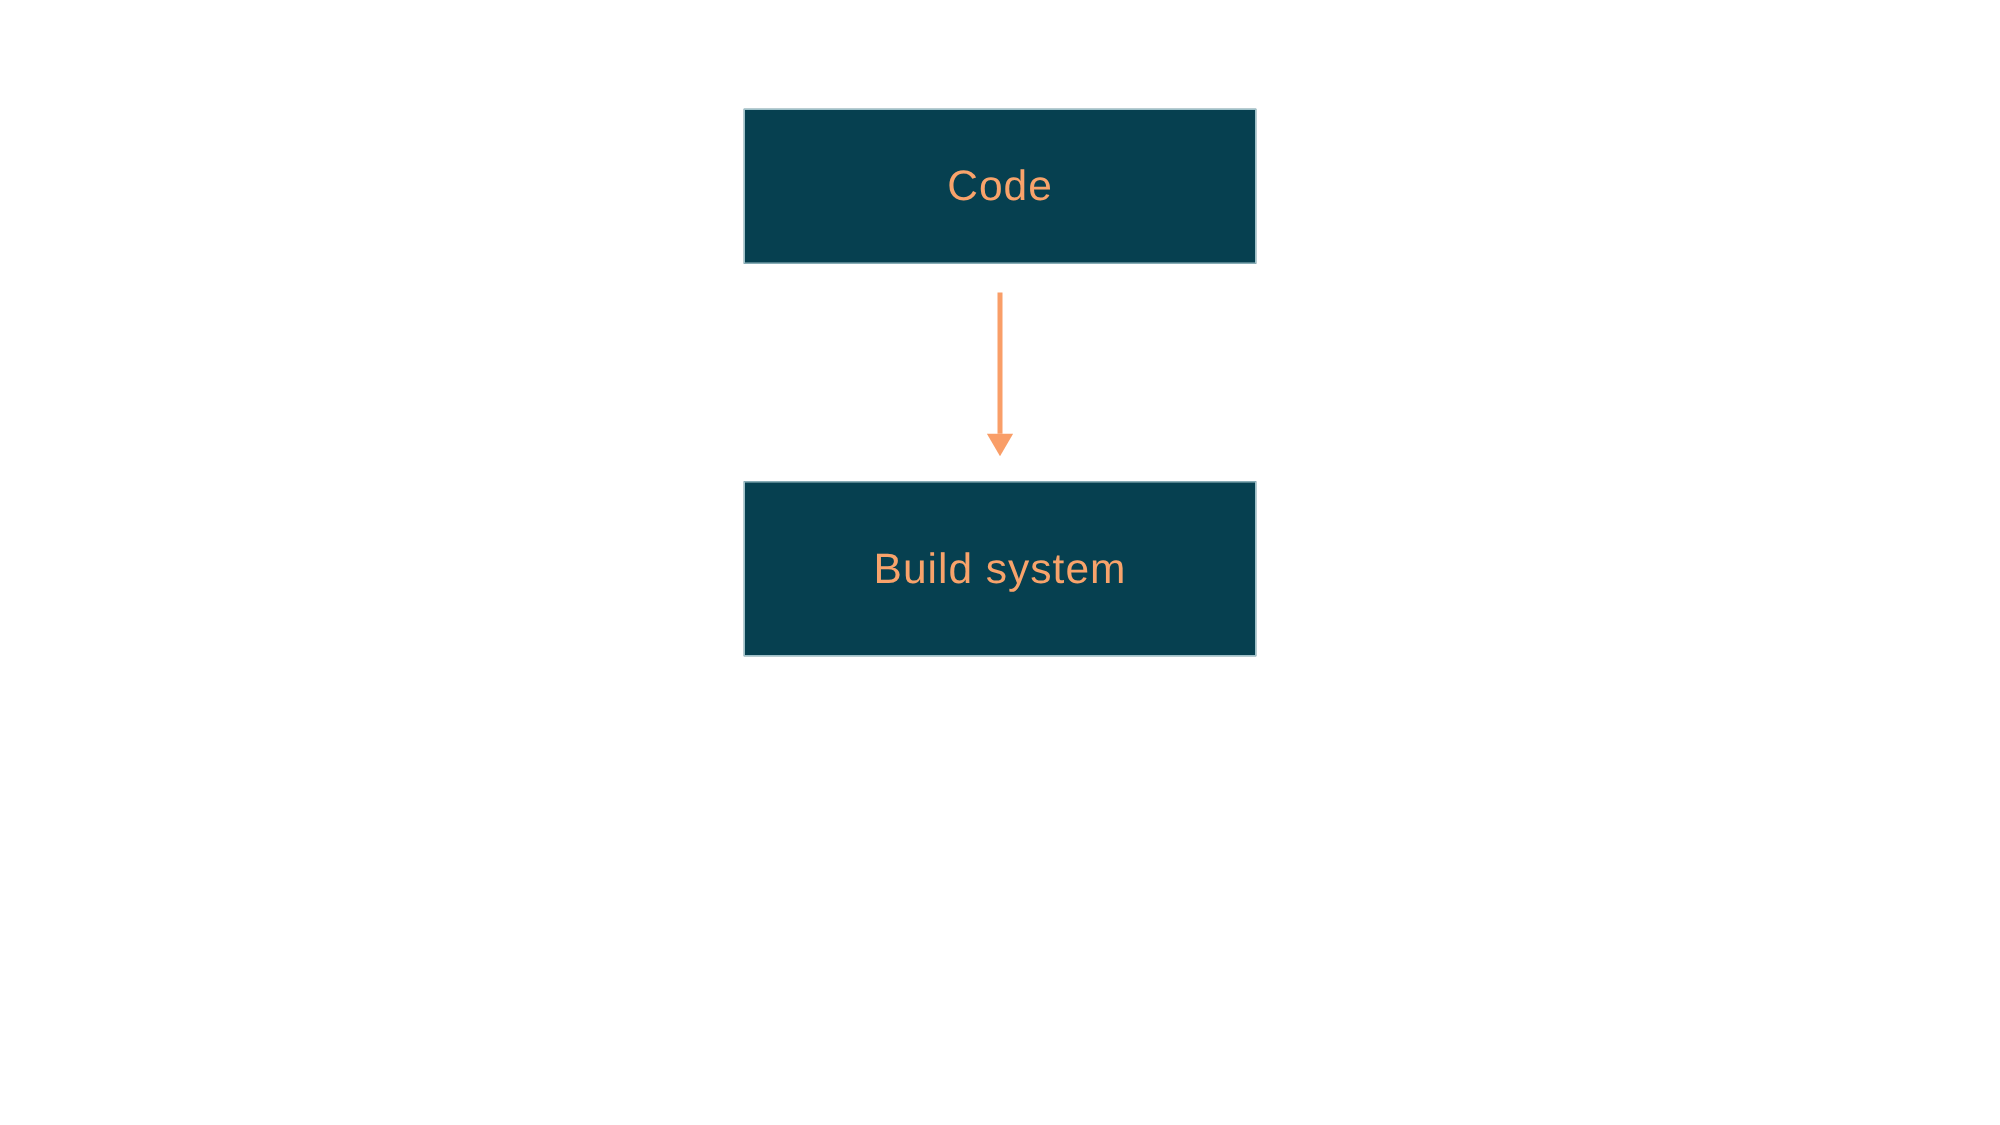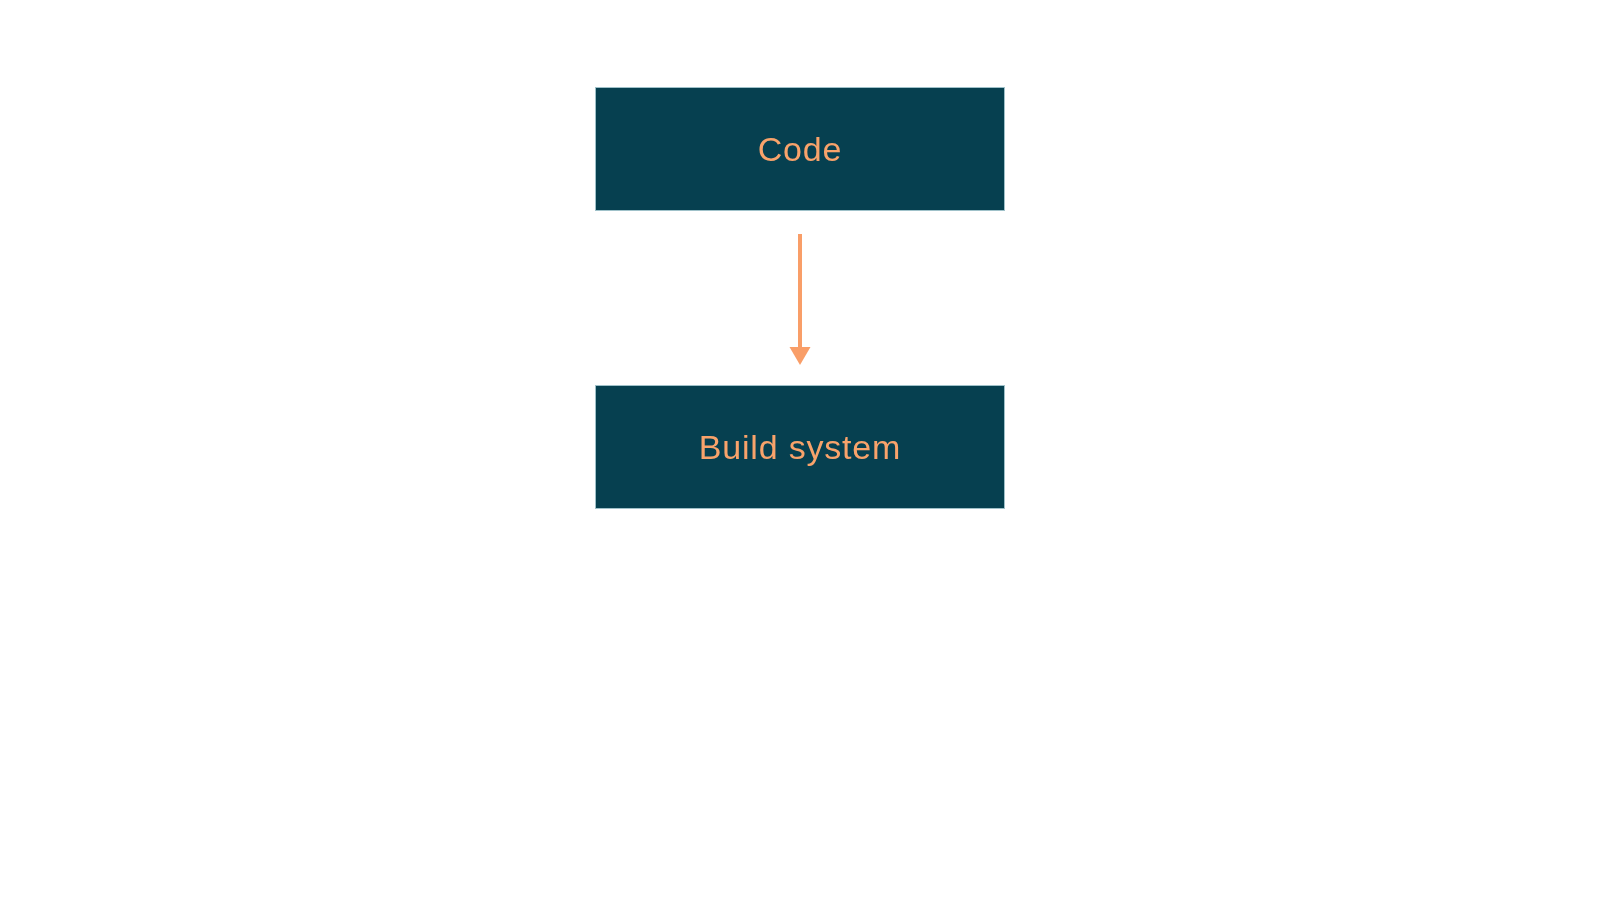--- a/index.html
+++ b/index.html
@@ -36,21 +36,21 @@
   .node--code {
     left: 595px;
     top: 87px;
     width: 410px;
     height: 124px;
   }
   .node--build {
     left: 595px;
     top: 385px;
     width: 410px;
-    height: 124px;
+    height: 140px;
   }
   .edge {
     position: absolute;
     left: 770px;
     top: 228px;
     width: 60px;
     height: 140px;
   }
 </style>
 </head>

